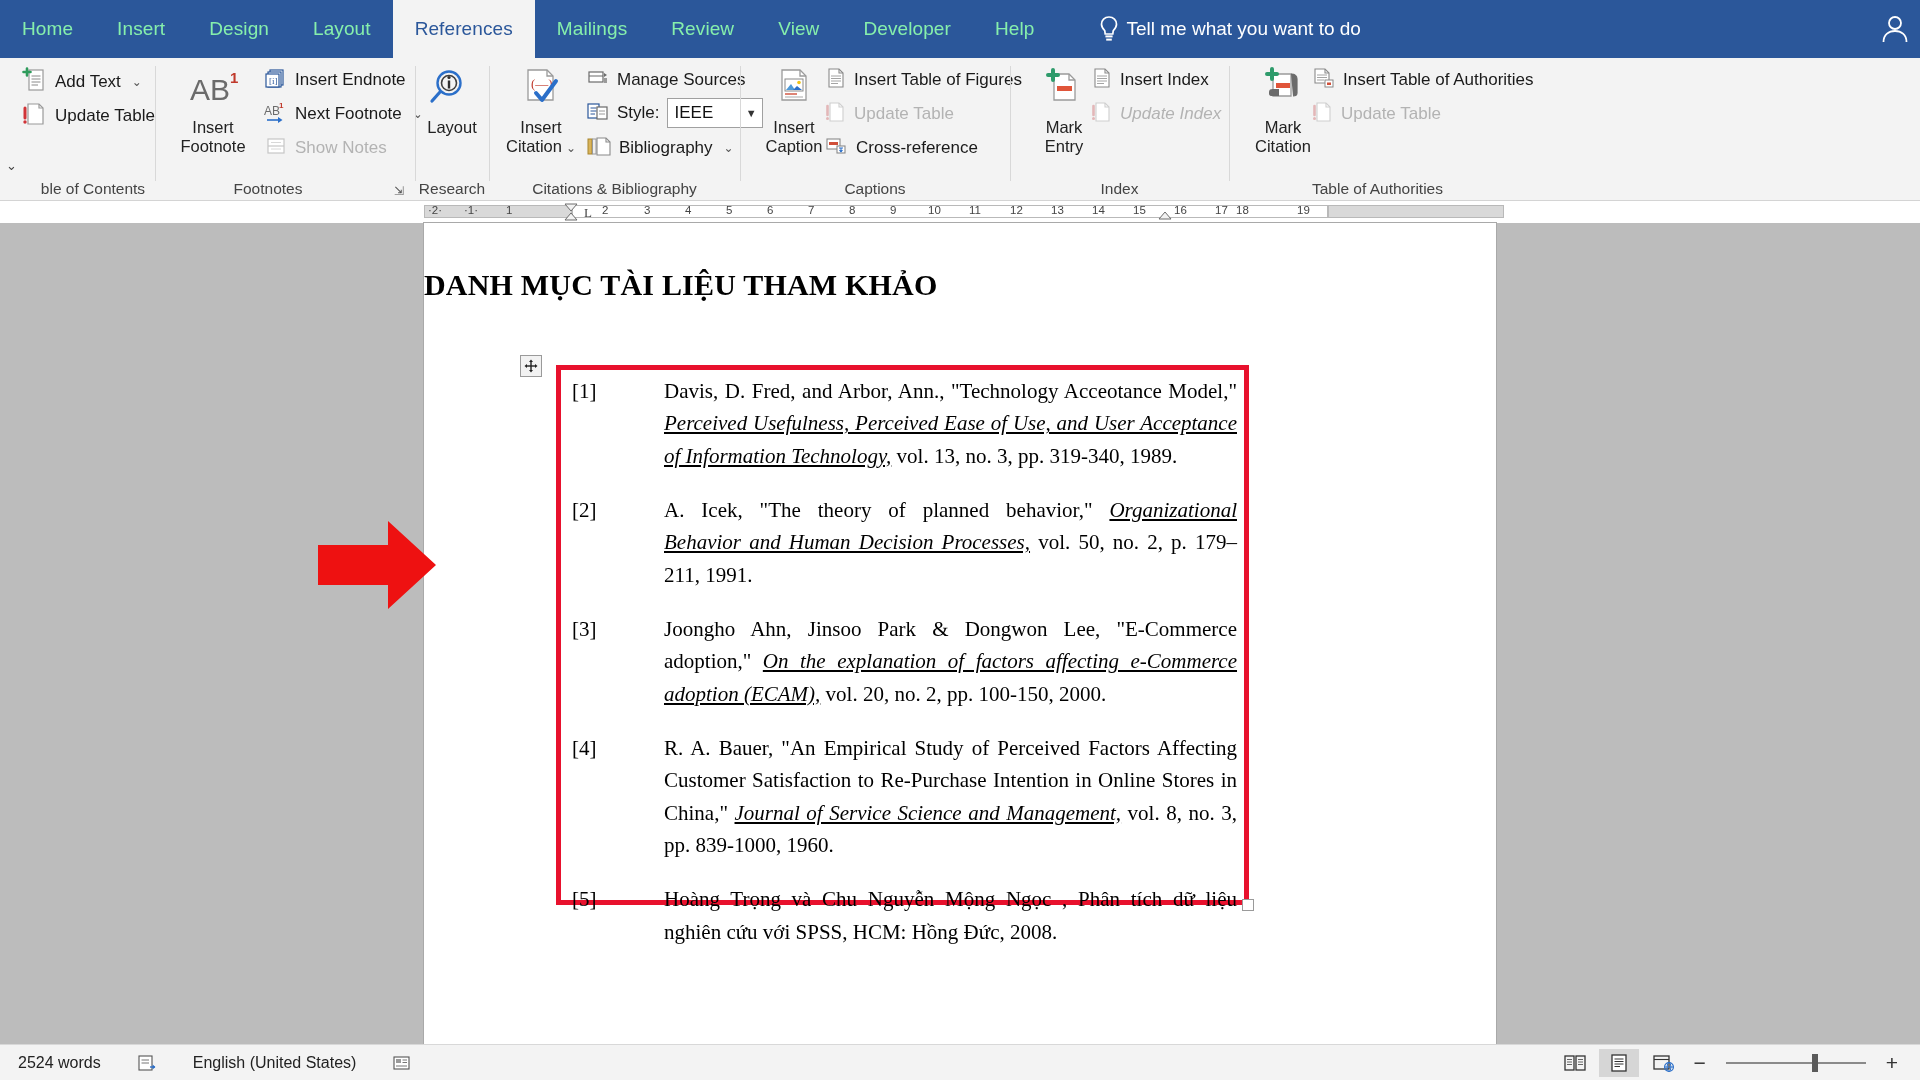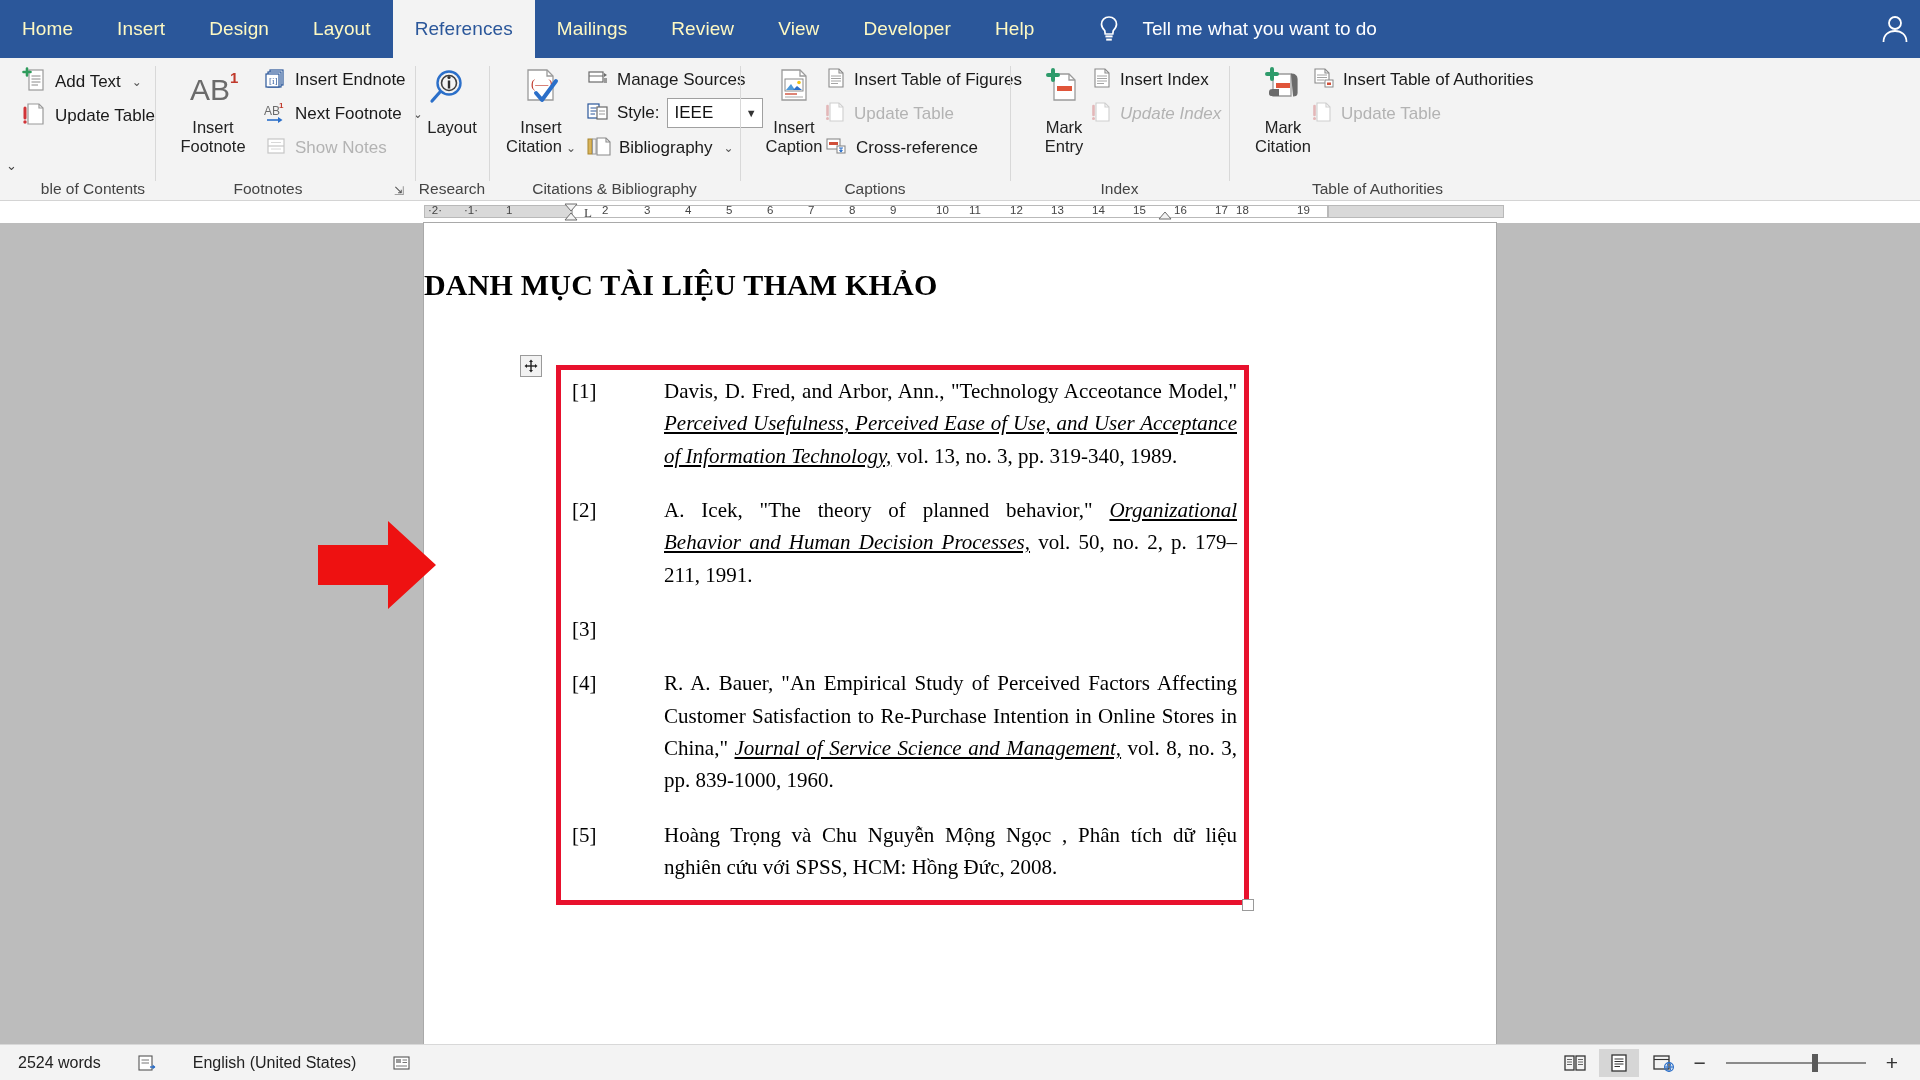--- a/index.html
+++ b/index.html
@@ -14,32 +14,32 @@
   
   .tabbar {
     position: absolute; top: 0; left: 0; width: 1920px; height: 58px;
     background: #2b579a;
     display: flex; align-items: flex-end;
   }
   .tab {
     height: 58px;
     padding: 0 22px;
     display: flex; align-items: center; justify-content: center;
-    color: #fef9c3;
+    color: #86efac;
     font-size: 19px;
     letter-spacing: .1px;
     cursor: pointer;
     white-space: nowrap;
   }
   .tab.active {
     background: #f3f3f3;
     color: #2b579a;
   }
   .tellme {
-    display: flex; align-items: center; gap: 20px;
+    display: flex; align-items: center; gap: 4px;
     margin-left: 42px; color: #ffffff; font-size: 19px;
     height: 58px;
   }
   .bulb { width: 24px; height: 28px; display: inline-block; position: relative; }
   .bulb svg { display:block; }
   .acct-icon {
     position: absolute; right: 8px; top: 12px;
     width: 34px; height: 34px;
   }
 
@@ -582,21 +582,21 @@
       <span class="rtick" style="left:82px;">1</span>
 
       <span class="rtick" style="left:178px;">2</span>
       <span class="rtick" style="left:220px;">3</span>
       <span class="rtick" style="left:261px;">4</span>
       <span class="rtick" style="left:302px;">5</span>
       <span class="rtick" style="left:343px;">6</span>
       <span class="rtick" style="left:384px;">7</span>
       <span class="rtick" style="left:425px;">8</span>
       <span class="rtick" style="left:466px;">9</span>
-      <span class="rtick" style="left:504px;margin-left:8px;">10</span>
+      <span class="rtick" style="left:504px;">10</span>
       <span class="rtick" style="left:545px;">11</span>
       <span class="rtick" style="left:586px;">12</span>
       <span class="rtick" style="left:627px;">13</span>
       <span class="rtick" style="left:668px;">14</span>
       <span class="rtick" style="left:709px;">15</span>
       <span class="rtick" style="left:750px;">16</span>
       <span class="rtick" style="left:791px;">17</span>
       <span class="rtick" style="left:812px;">18</span>
       <span class="rtick" style="left:873px;">19</span>
 
@@ -638,20 +638,21 @@
         <div class="refitem">
           <span class="refnum">[1]</span>
           <span class="reftext"><span>Davis, D. Fred, and Arbor, Ann., "Technology Acceotance Model," </span><i>Perceived Usefulness, Perceived Ease of Use, and User Acceptance of Information Technology,</i><span> vol. 13, no. 3, pp. 319-340, 1989.</span></span>
         </div>
         <div class="refitem">
           <span class="refnum">[2]</span>
           <span class="reftext"><span>A. Icek, "The theory of planned behavior," </span><i>Organizational Behavior and Human Decision Processes,</i><span> vol. 50, no. 2, p. 179–211, 1991.</span></span>
         </div>
         <div class="refitem">
           <span class="refnum">[3]</span>
+          <span class="reftext"><span>Joongho Ahn, Jinsoo Park &amp; Dongwon Lee, "E-Commerce adoption," </span><i>On the explanation of factors affecting e-Commerce adoption (ECAM),</i><span> vol. 20, no. 2, pp. 100-150, 2000.</span></span>
         </div>
         <div class="refitem">
           <span class="refnum">[4]</span>
           <span class="reftext"><span>R. A. Bauer, "An Empirical Study of Perceived Factors Affecting Customer Satisfaction to Re-Purchase Intention in Online Stores in China," </span><i>Journal of Service Science and Management,</i><span> vol. 8, no. 3, pp. 839-1000, 1960.</span></span>
         </div>
         <div class="refitem">
           <span class="refnum">[5]</span>
           <span class="reftext"><span>Hoàng Trọng và Chu Nguyễn Mộng Ngọc , Phân tích dữ liệu nghiên cứu với SPSS, HCM: Hồng Đức, 2008.</span></span>
         </div>
       </div>

